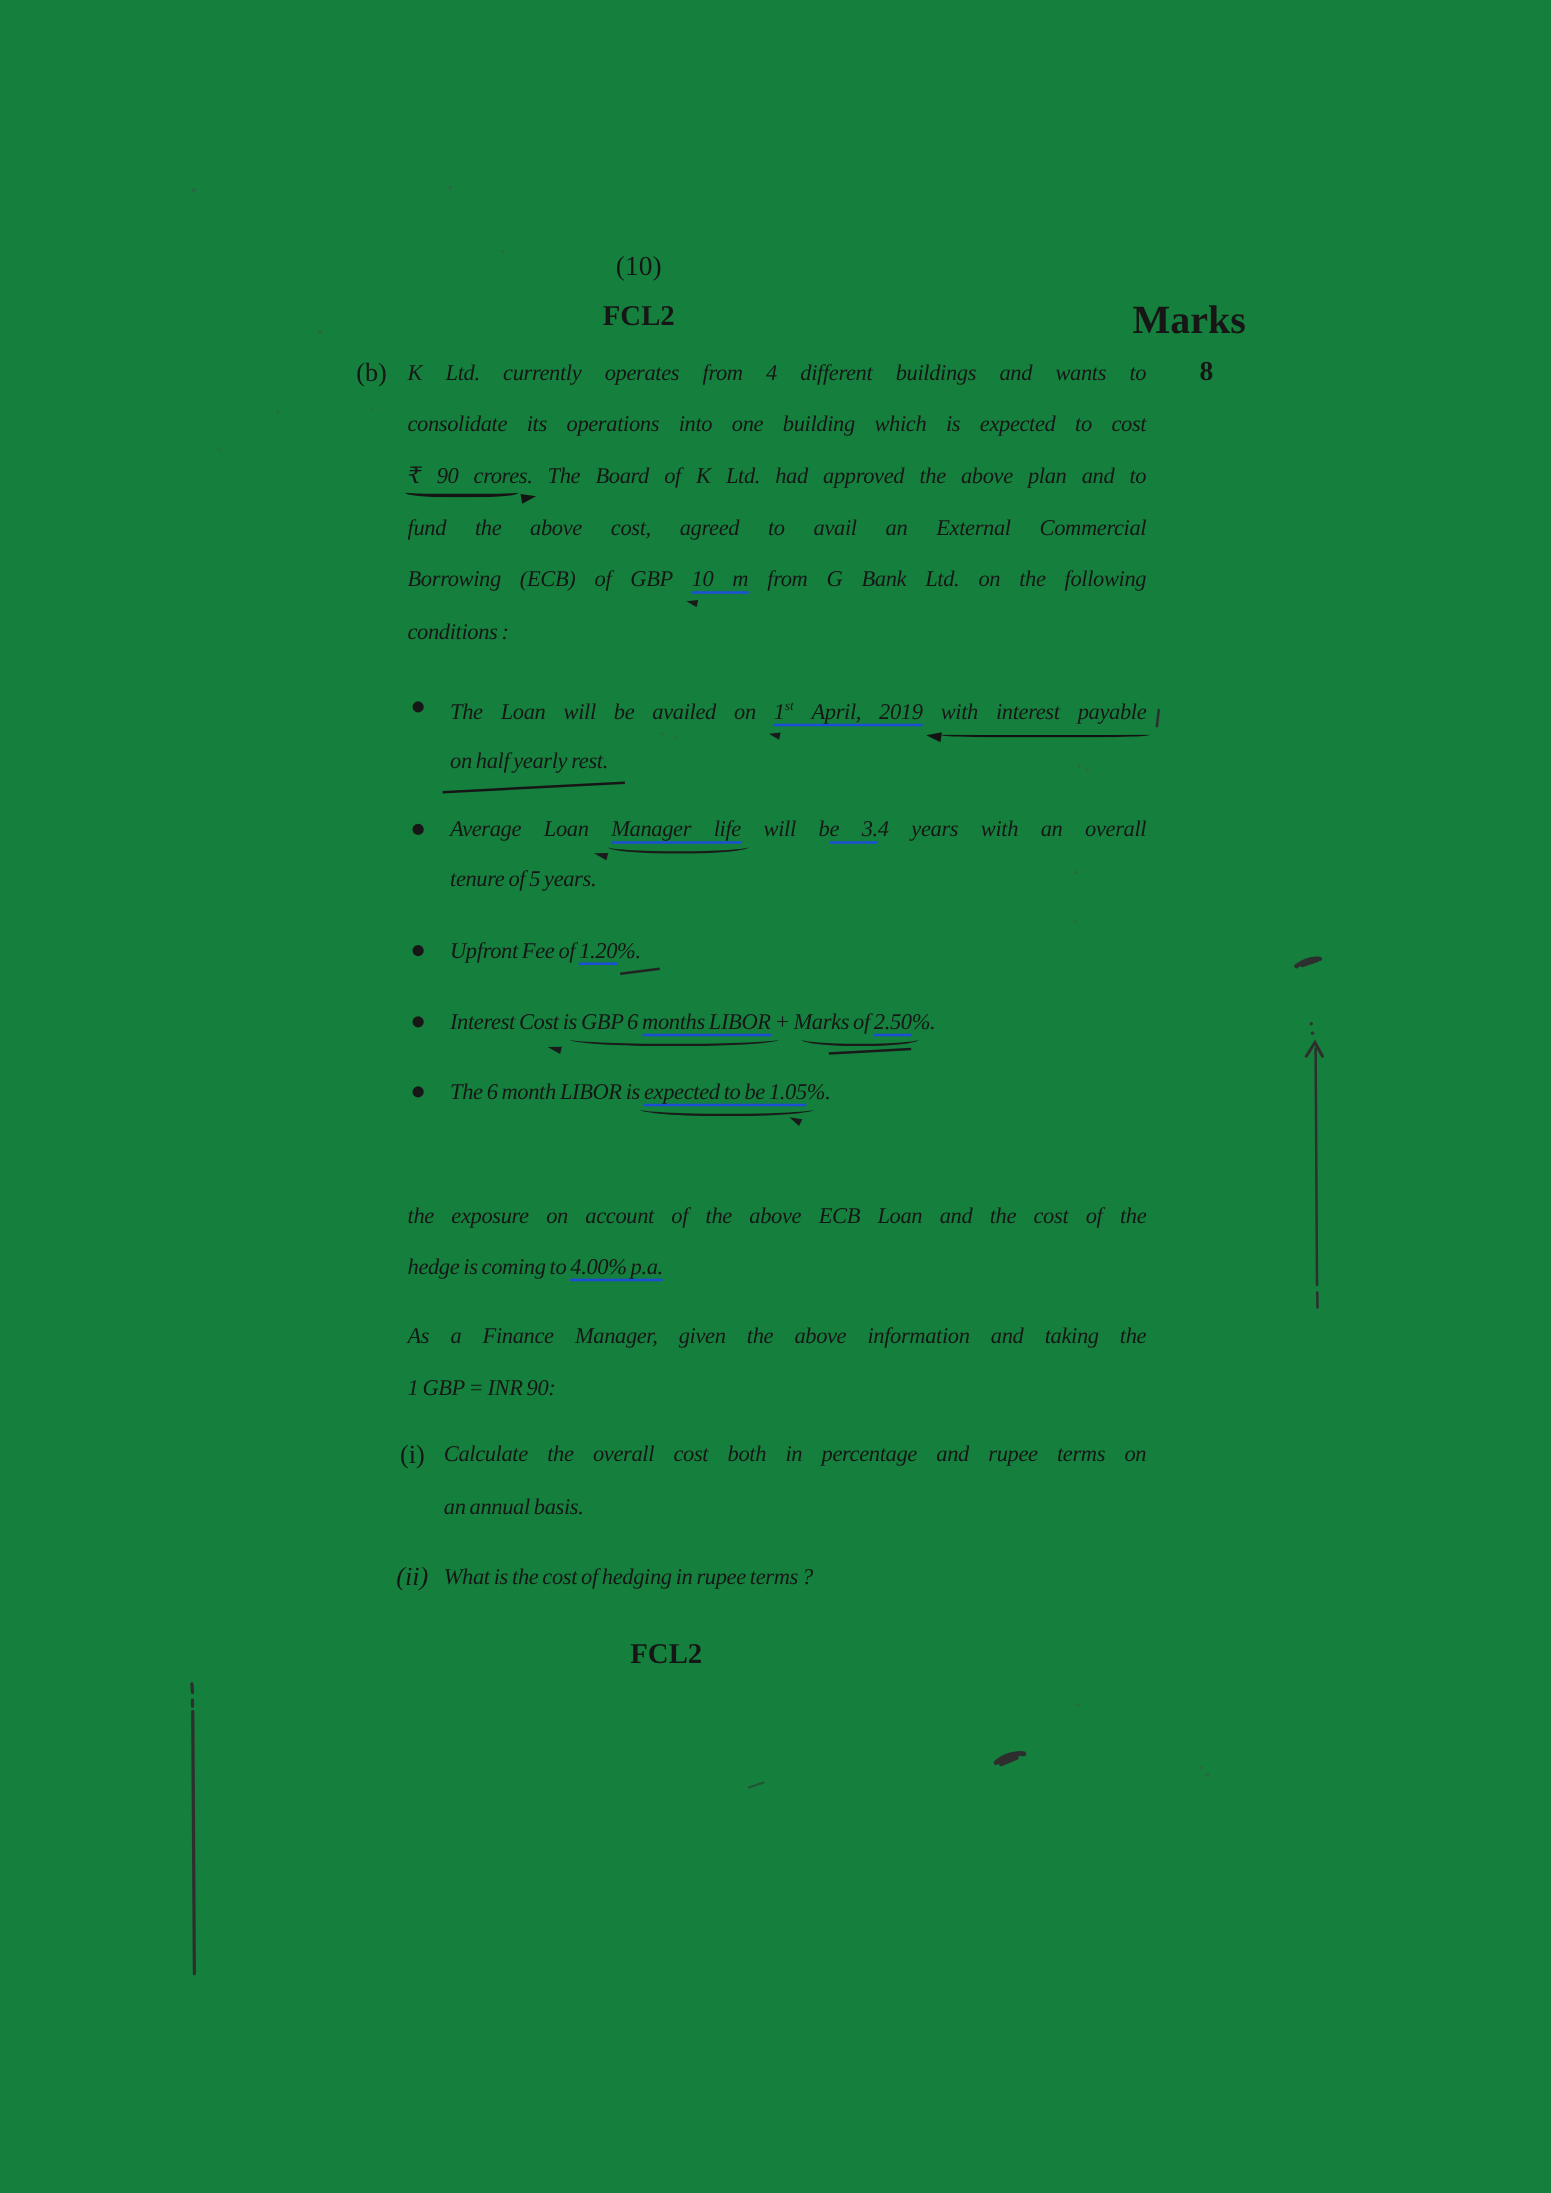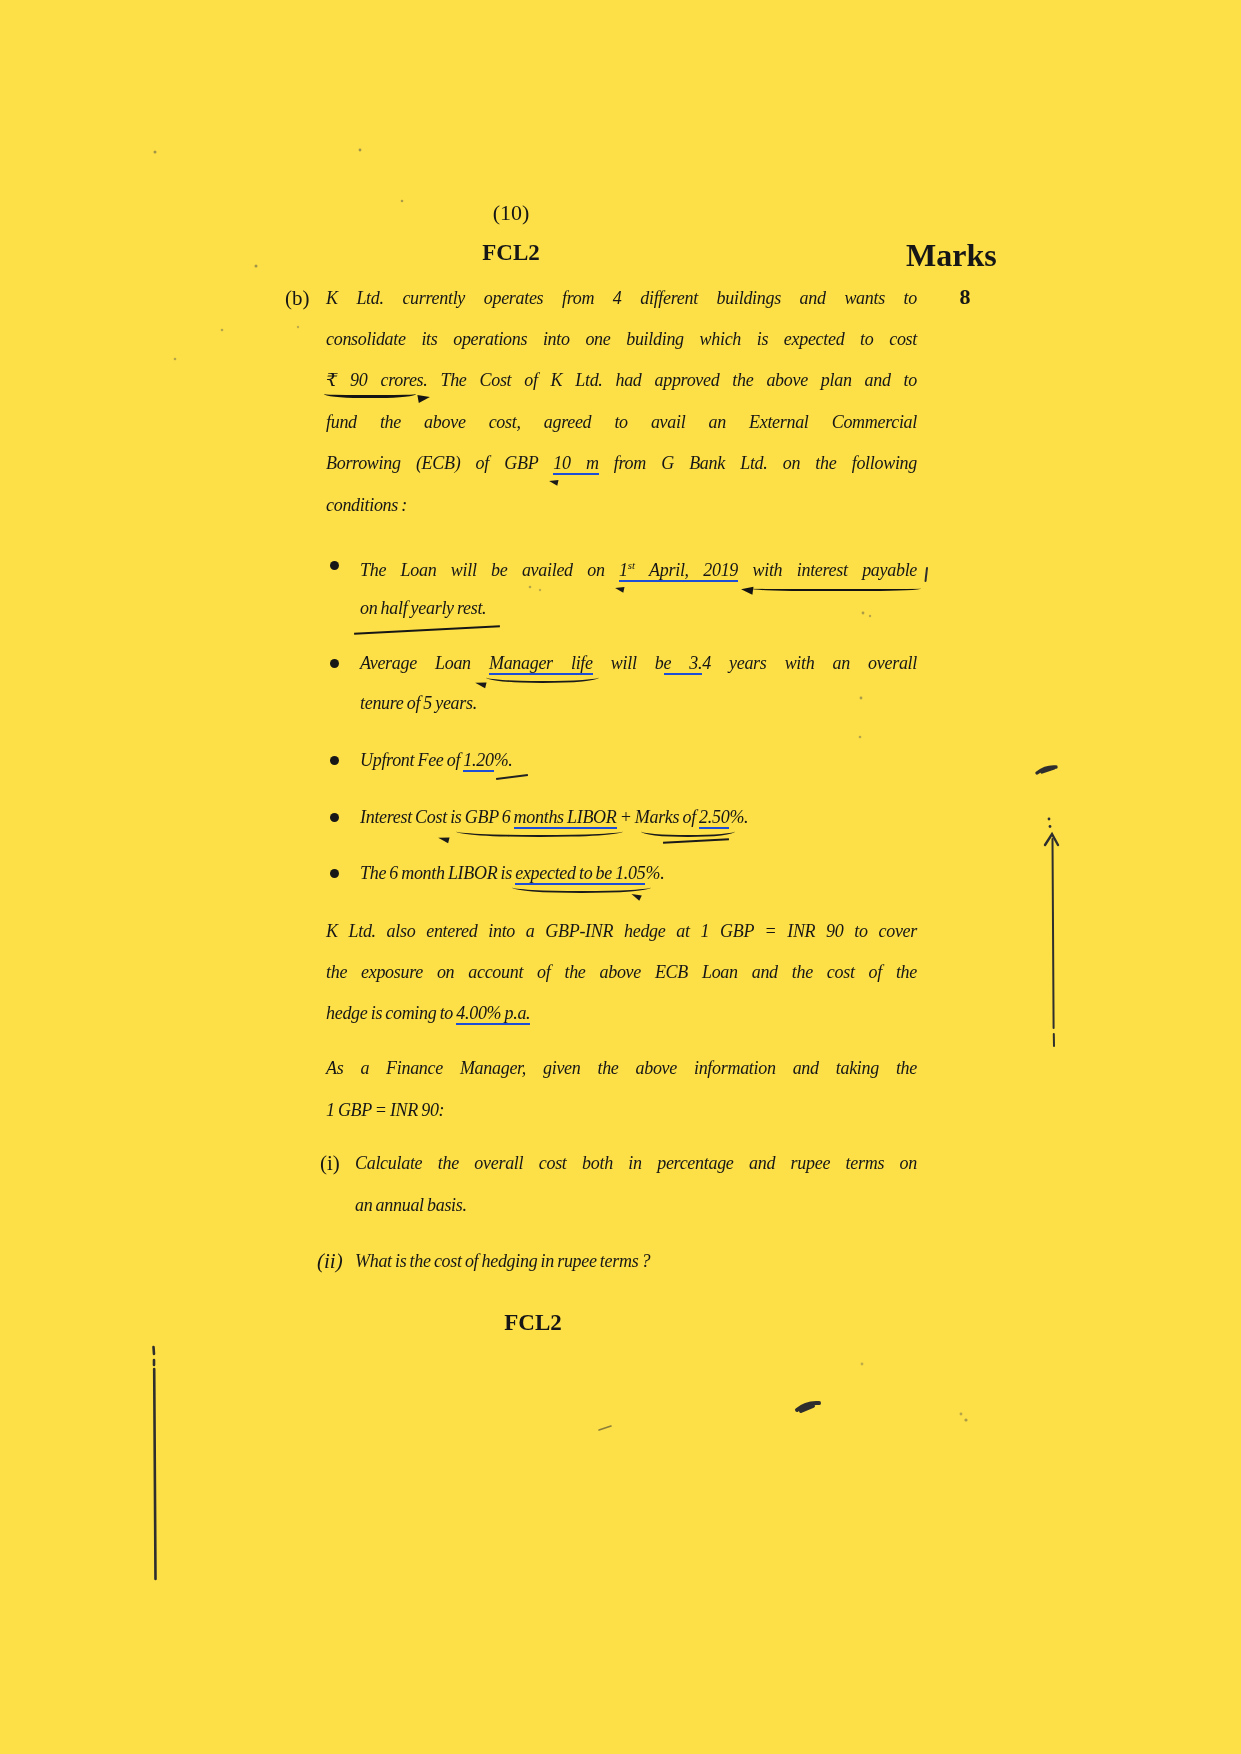--- a/index.html
+++ b/index.html
@@ -1,18 +1,18 @@
 <!DOCTYPE html>
 <html><head>
 <meta charset="utf-8">
 <style>
   html,body{margin:0;padding:0;background:#d8d8d4;}
   .page{
     position:relative;width:1241px;height:1754px;margin:0 auto;
-    background:#fde047;overflow:hidden;
+    background:#15803d;overflow:hidden;
     font-family:"Liberation Serif","DejaVu Serif",serif;color:#161616;
   }
   .line{
     position:absolute;font-size:18px;line-height:27px;height:29px;
     letter-spacing:-0.3px;word-spacing:-1px;white-space:normal;overflow:visible;font-style:italic;
   }
   .just{text-align:justify;text-align-last:justify;}
   .hdr{position:absolute;text-align:center;}
   .bold{font-weight:bold;}
   .u{border-bottom:2px solid #1d4ed8;}
@@ -60,21 +60,21 @@
 <div class="page">
 
   <div class="hdr" style="left:411px;top:200px;width:200px;font-size:22px;">(10)</div>
   <div class="hdr bold" style="left:411px;top:240px;width:200px;font-size:23px;">FCL2</div>
   <div class="hdr bold" style="left:906px;top:237px;width:90px;font-size:32px;">Marks</div>
   <div class="hdr bold" style="left:950px;top:284px;width:30px;font-size:22px;">8</div>
 
   <div class="qlabel" style="left:285px;top:285px;">(b)</div>
   <div class="line just" style="left:326px;top:285px;width:591px"><span class="seg">K Ltd. currently operates from 4 different buildings and wants to</span></div>
   <div class="line just" style="left:326px;top:326px;width:591px"><span class="seg">consolidate its operations into one building which is expected to cost</span></div>
-  <div class="line just" style="left:326px;top:367px;width:591px"><span class="seg" data-mark="swoosh-r">₹ 90</span><span class="seg"> crores. The Cost of K Ltd. had approved the above plan and to</span></div>
+  <div class="line just" style="left:326px;top:367px;width:591px"><span class="seg" data-mark="swoosh-r">₹ 90</span><span class="seg"> crores. The Board of K Ltd. had approved the above plan and to</span></div>
   <div class="line just" style="left:326px;top:409px;width:591px"><span class="seg">fund the above cost, agreed to avail an External Commercial</span></div>
   <div class="line just" style="left:326px;top:450px;width:591px"><span class="seg">Borrowing (ECB) of GBP </span><span class="u"><span class="seg" data-mark="hookl">10 m</span></span><span class="seg"> from G Bank Ltd. on the following</span></div>
   <div class="line" style="left:326px;top:492px;width:591px"><span class="seg">conditions :</span></div>
 
   <span class="bdot" style="left:330px;top:561px;" title="•"></span>
   <div class="line just" style="left:360px;top:552px;width:557px"><span class="seg">The Loan will be availed on </span><span class="u"><span class="seg" data-mark="hookl">1</span><sup class="seg">st</sup><span class="seg"> April, 2019</span></span><span class="seg"> </span><span class="seg" data-mark="longl">with interest payable</span></div>
   <div class="line" style="left:360px;top:595px;width:557px"><span class="seg" data-mark="slant">on half yearly rest.</span></div>
 
   <span class="bdot" style="left:330px;top:659px;" title="•"></span>
   <div class="line just" style="left:360px;top:650px;width:557px"><span class="seg">Average Loan </span><span class="u"><span class="seg" data-mark="sweep arrowl">Manager life</span></span><span class="seg"> will b</span><span class="u"><span class="seg">e 3.</span></span><span class="seg">4 years with an overall</span></div>
@@ -82,21 +82,20 @@
 
   <span class="bdot" style="left:330px;top:756px;" title="•"></span>
   <div class="line" style="left:360px;top:747px;width:557px"><span class="seg">Upfront Fee of </span><span class="u"><span class="seg" data-mark="tickr">1.20</span></span><span class="seg">%.</span></div>
 
   <span class="bdot" style="left:330px;top:813px;" title="•"></span>
   <div class="line" style="left:360px;top:804px;width:557px"><span class="seg">Interest Cost is GBP 6 </span><span class="u"><span class="seg" data-mark="sweep arrowl wide-l far-l">months LIBOR</span></span><span class="seg"> + Marks of </span><span class="u"><span class="seg" data-mark="sweep sweep2 wide-l">2.50</span></span><span class="seg">%.</span></div>
 
   <span class="bdot" style="left:330px;top:869px;" title="•"></span>
   <div class="line" style="left:360px;top:860px;width:557px"><span class="seg">The 6 month LIBOR is </span><span class="u"><span class="seg" data-mark="sweep hookr">expected to be 1.05</span></span><span class="seg">%.</span></div>
 
-  <div class="line just" style="left:326px;top:918px;width:591px"><span class="seg">K Ltd. also entered into a GBP-INR hedge at 1 GBP = INR 90 to cover</span></div>
   <div class="line just" style="left:326px;top:959px;width:591px"><span class="seg">the exposure on account of the above ECB Loan and the cost of the</span></div>
   <div class="line" style="left:326px;top:1000px;width:591px"><span class="seg">hedge is coming to </span><span class="u"><span class="seg" data-mark="half-l">4.00%</span><span class="seg"> p.a.</span></span></div>
 
   <div class="line just" style="left:326px;top:1055px;width:591px"><span class="seg">As a Finance Manager, given the above information and taking the</span></div>
   <div class="line" style="left:326px;top:1097px;width:591px"><span class="seg">1 GBP = INR 90:</span></div>
 
   <div class="slabel" style="left:320px;top:1150px;">(i)</div>
   <div class="line just" style="left:355px;top:1150px;width:562px"><span class="seg">Calculate the overall cost both in percentage and rupee terms on</span></div>
   <div class="line" style="left:355px;top:1192px;width:562px"><span class="seg">an annual basis.</span></div>
 

